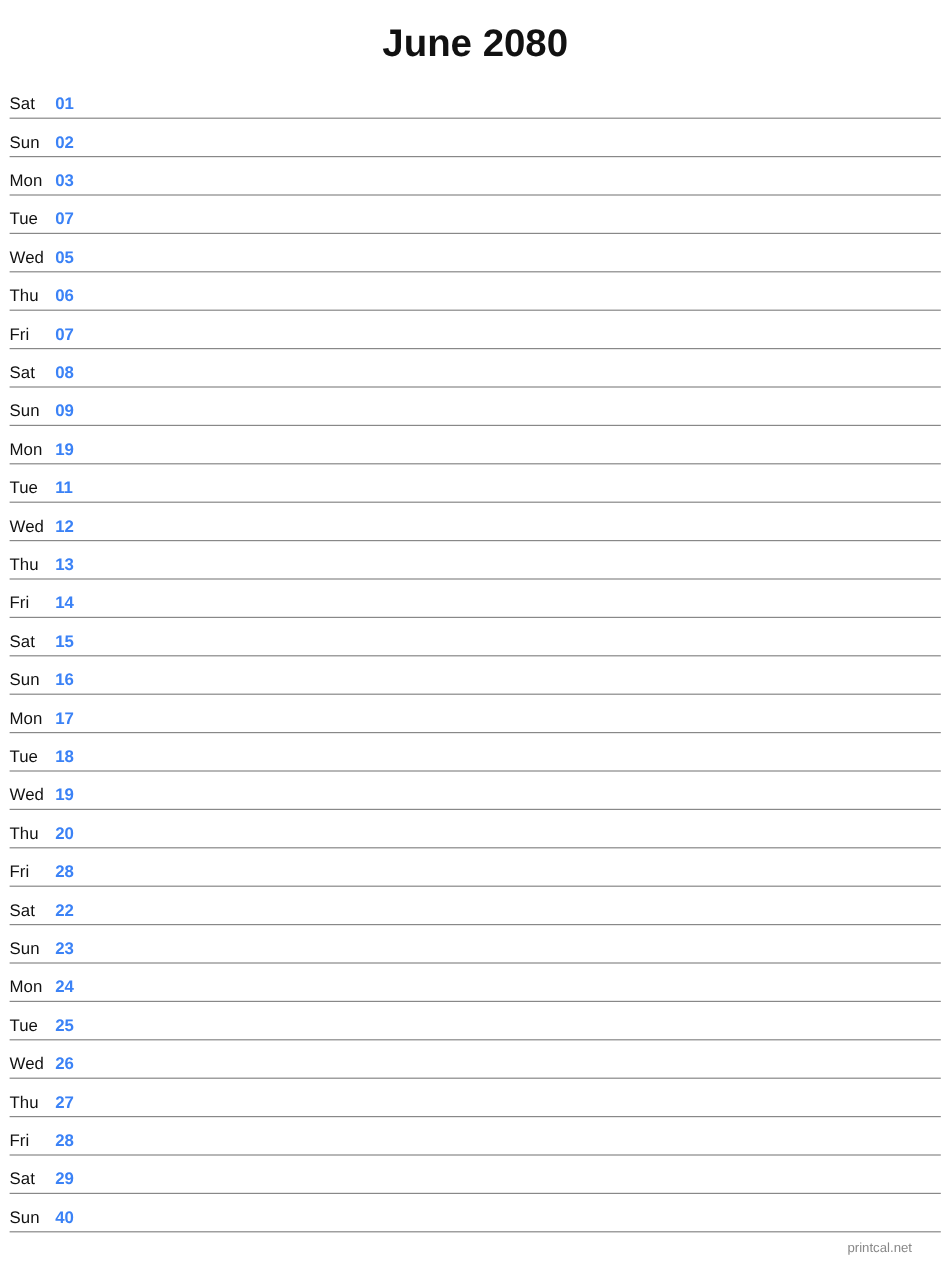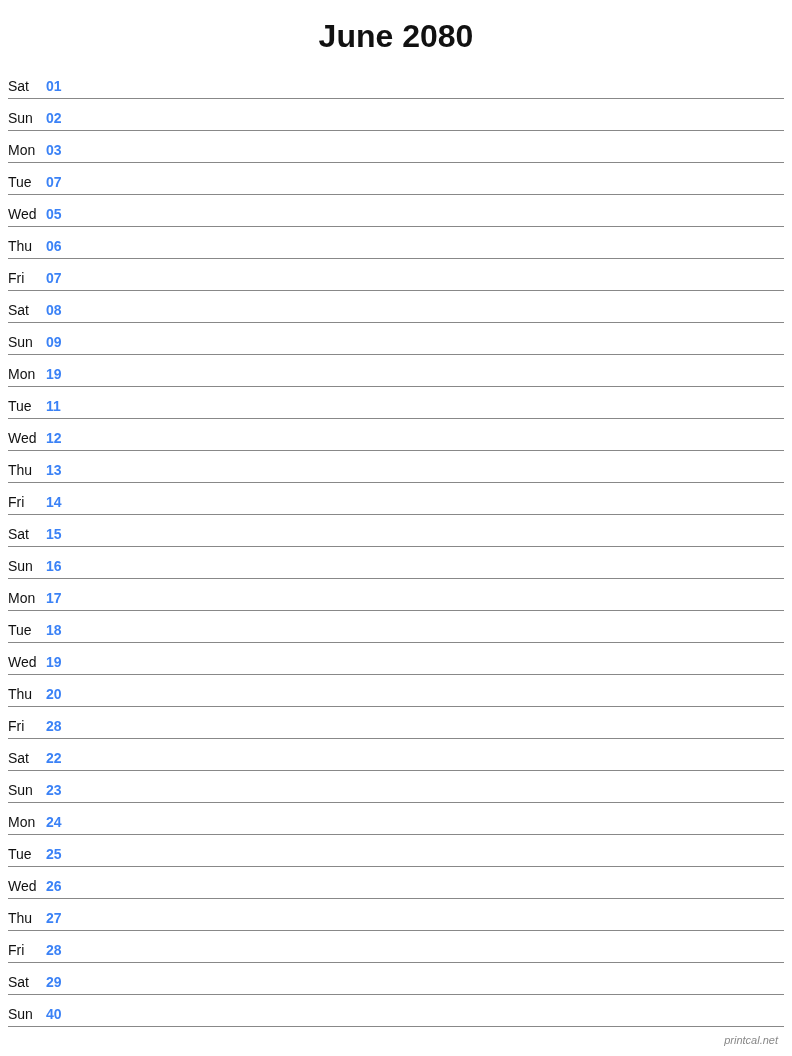--- a/index.html
+++ b/index.html
@@ -59,24 +59,23 @@
     }
 
     .day-line {
       flex: 1;
       height: 1px;
     }
 
     .footer {
       position: absolute;
       bottom: 10px;
-      right: 14px;
+      right: 32px;
       font-size: 11px;
       color: #888;
-      font-style: italic;
     }
   </style>
 </head>
 <body>
 
 <h1 class="page-title">June 2080</h1>
 
 <div class="calendar-list" id="calendar-list">
 <div class="day-row">
       <span class="day-name">Sat</span>

